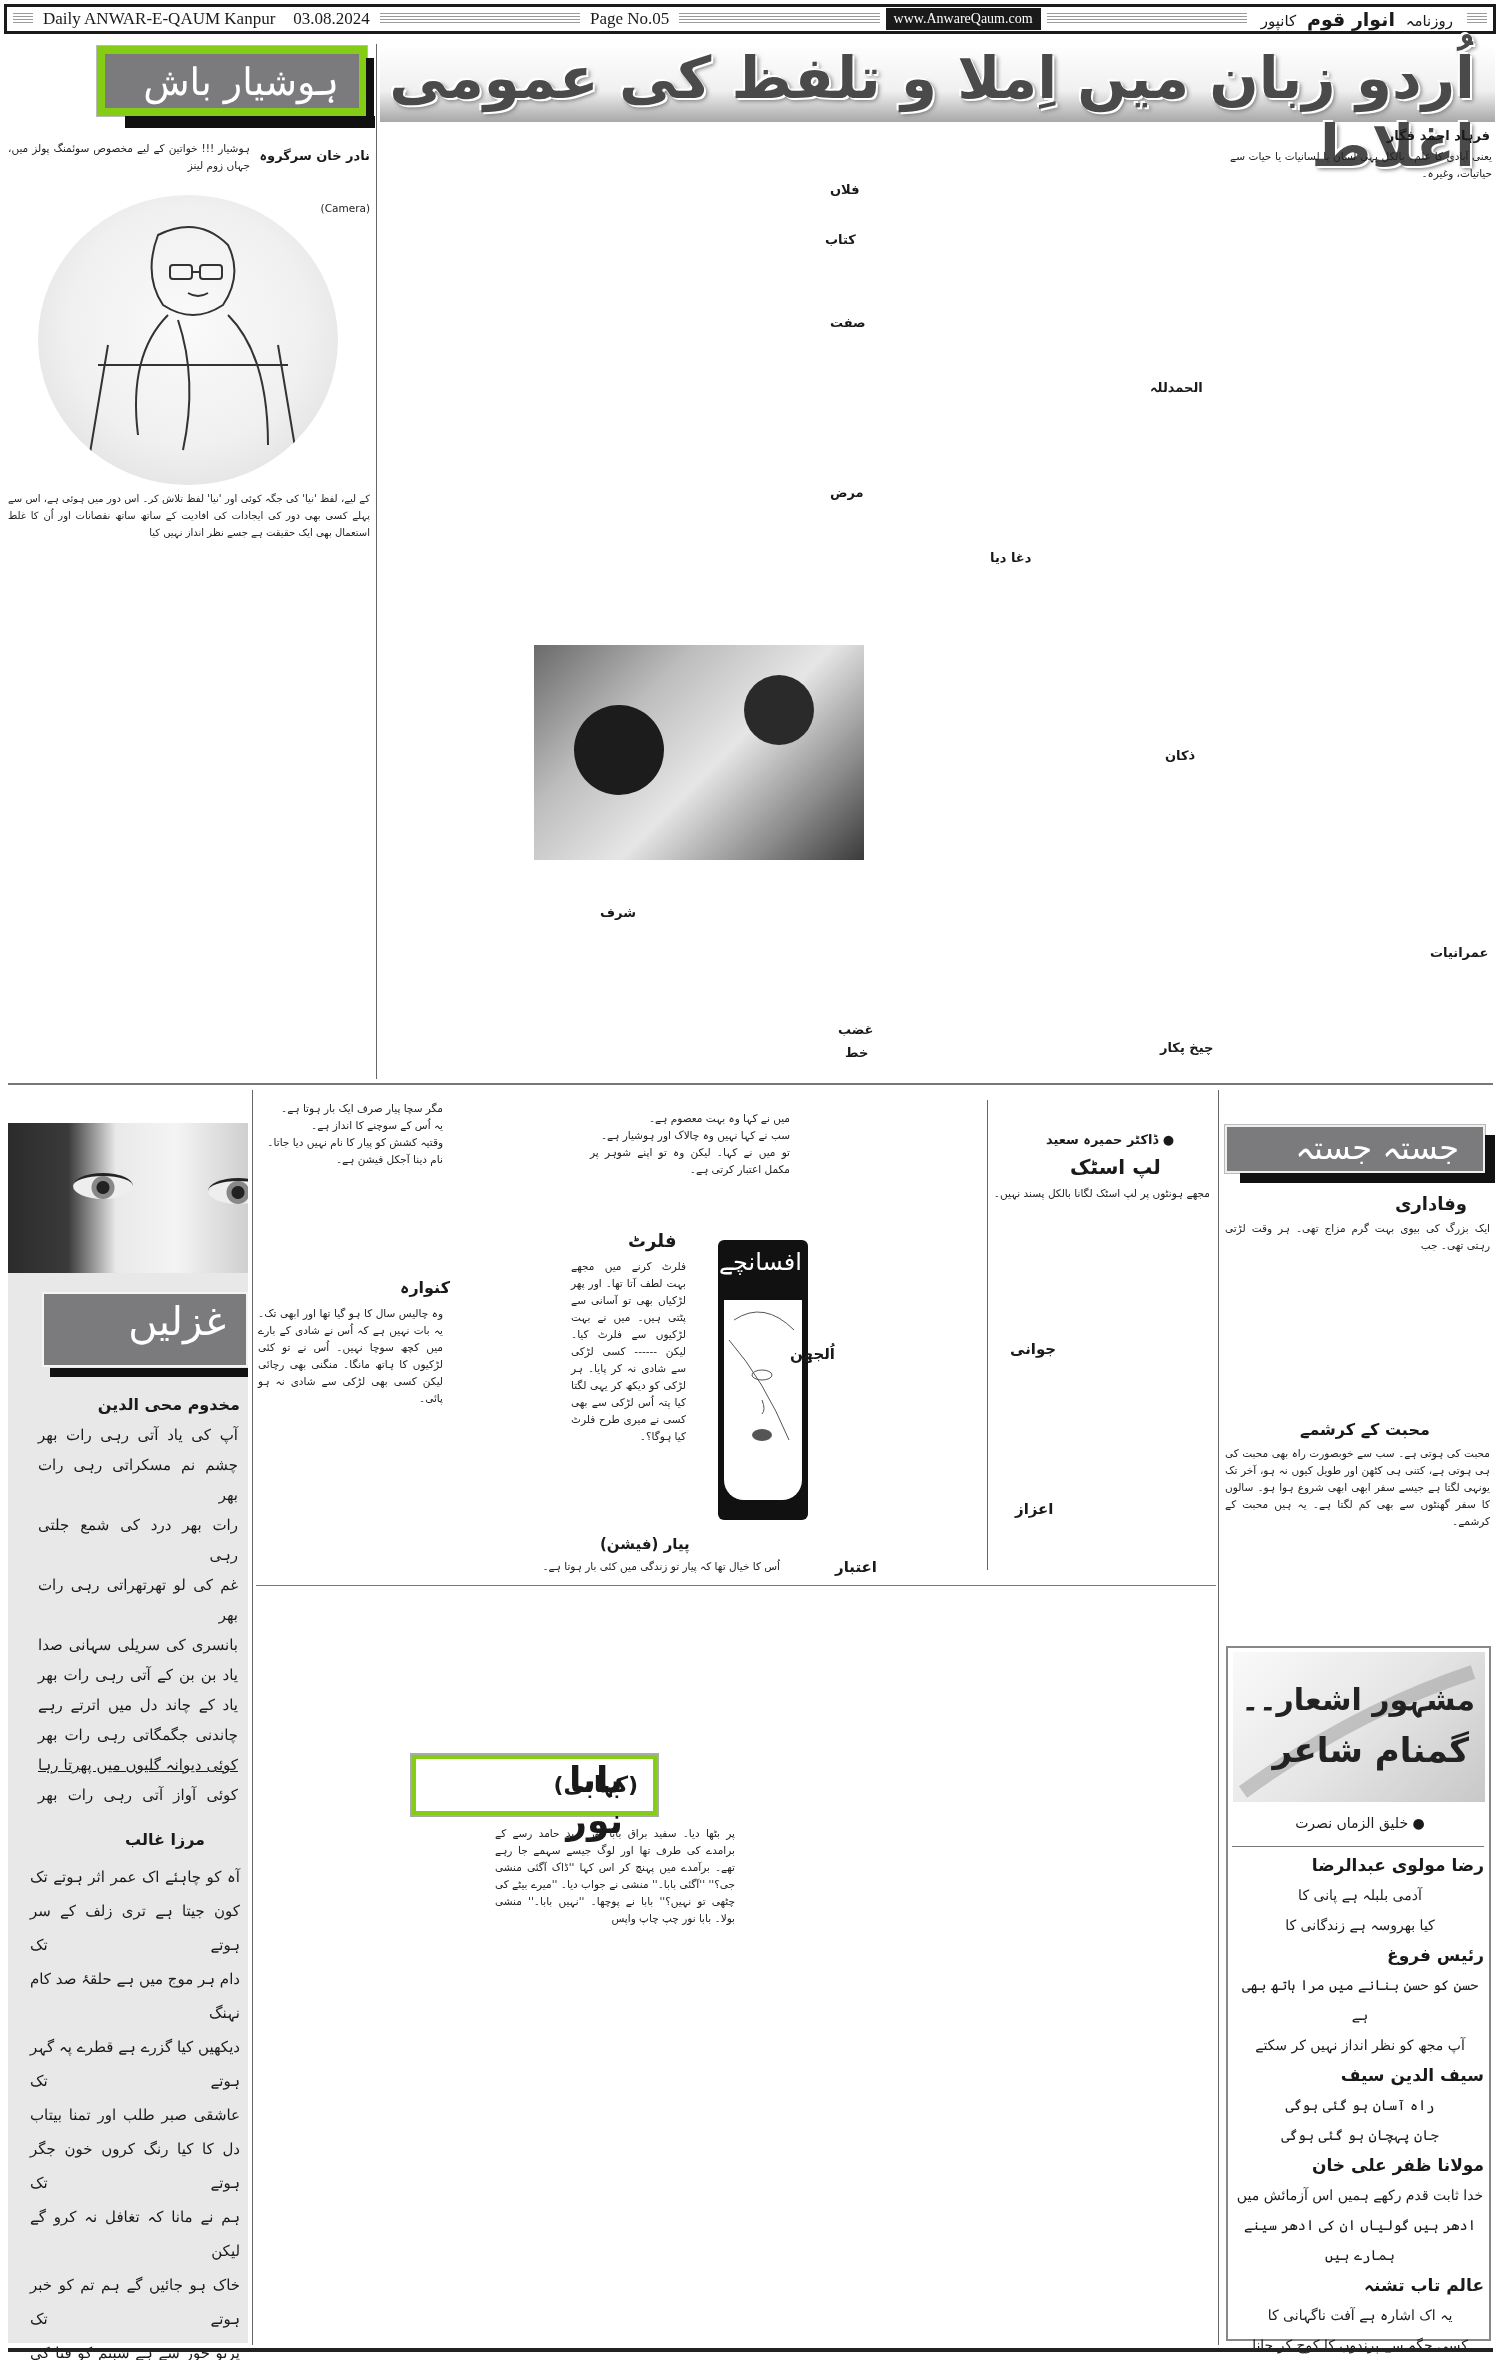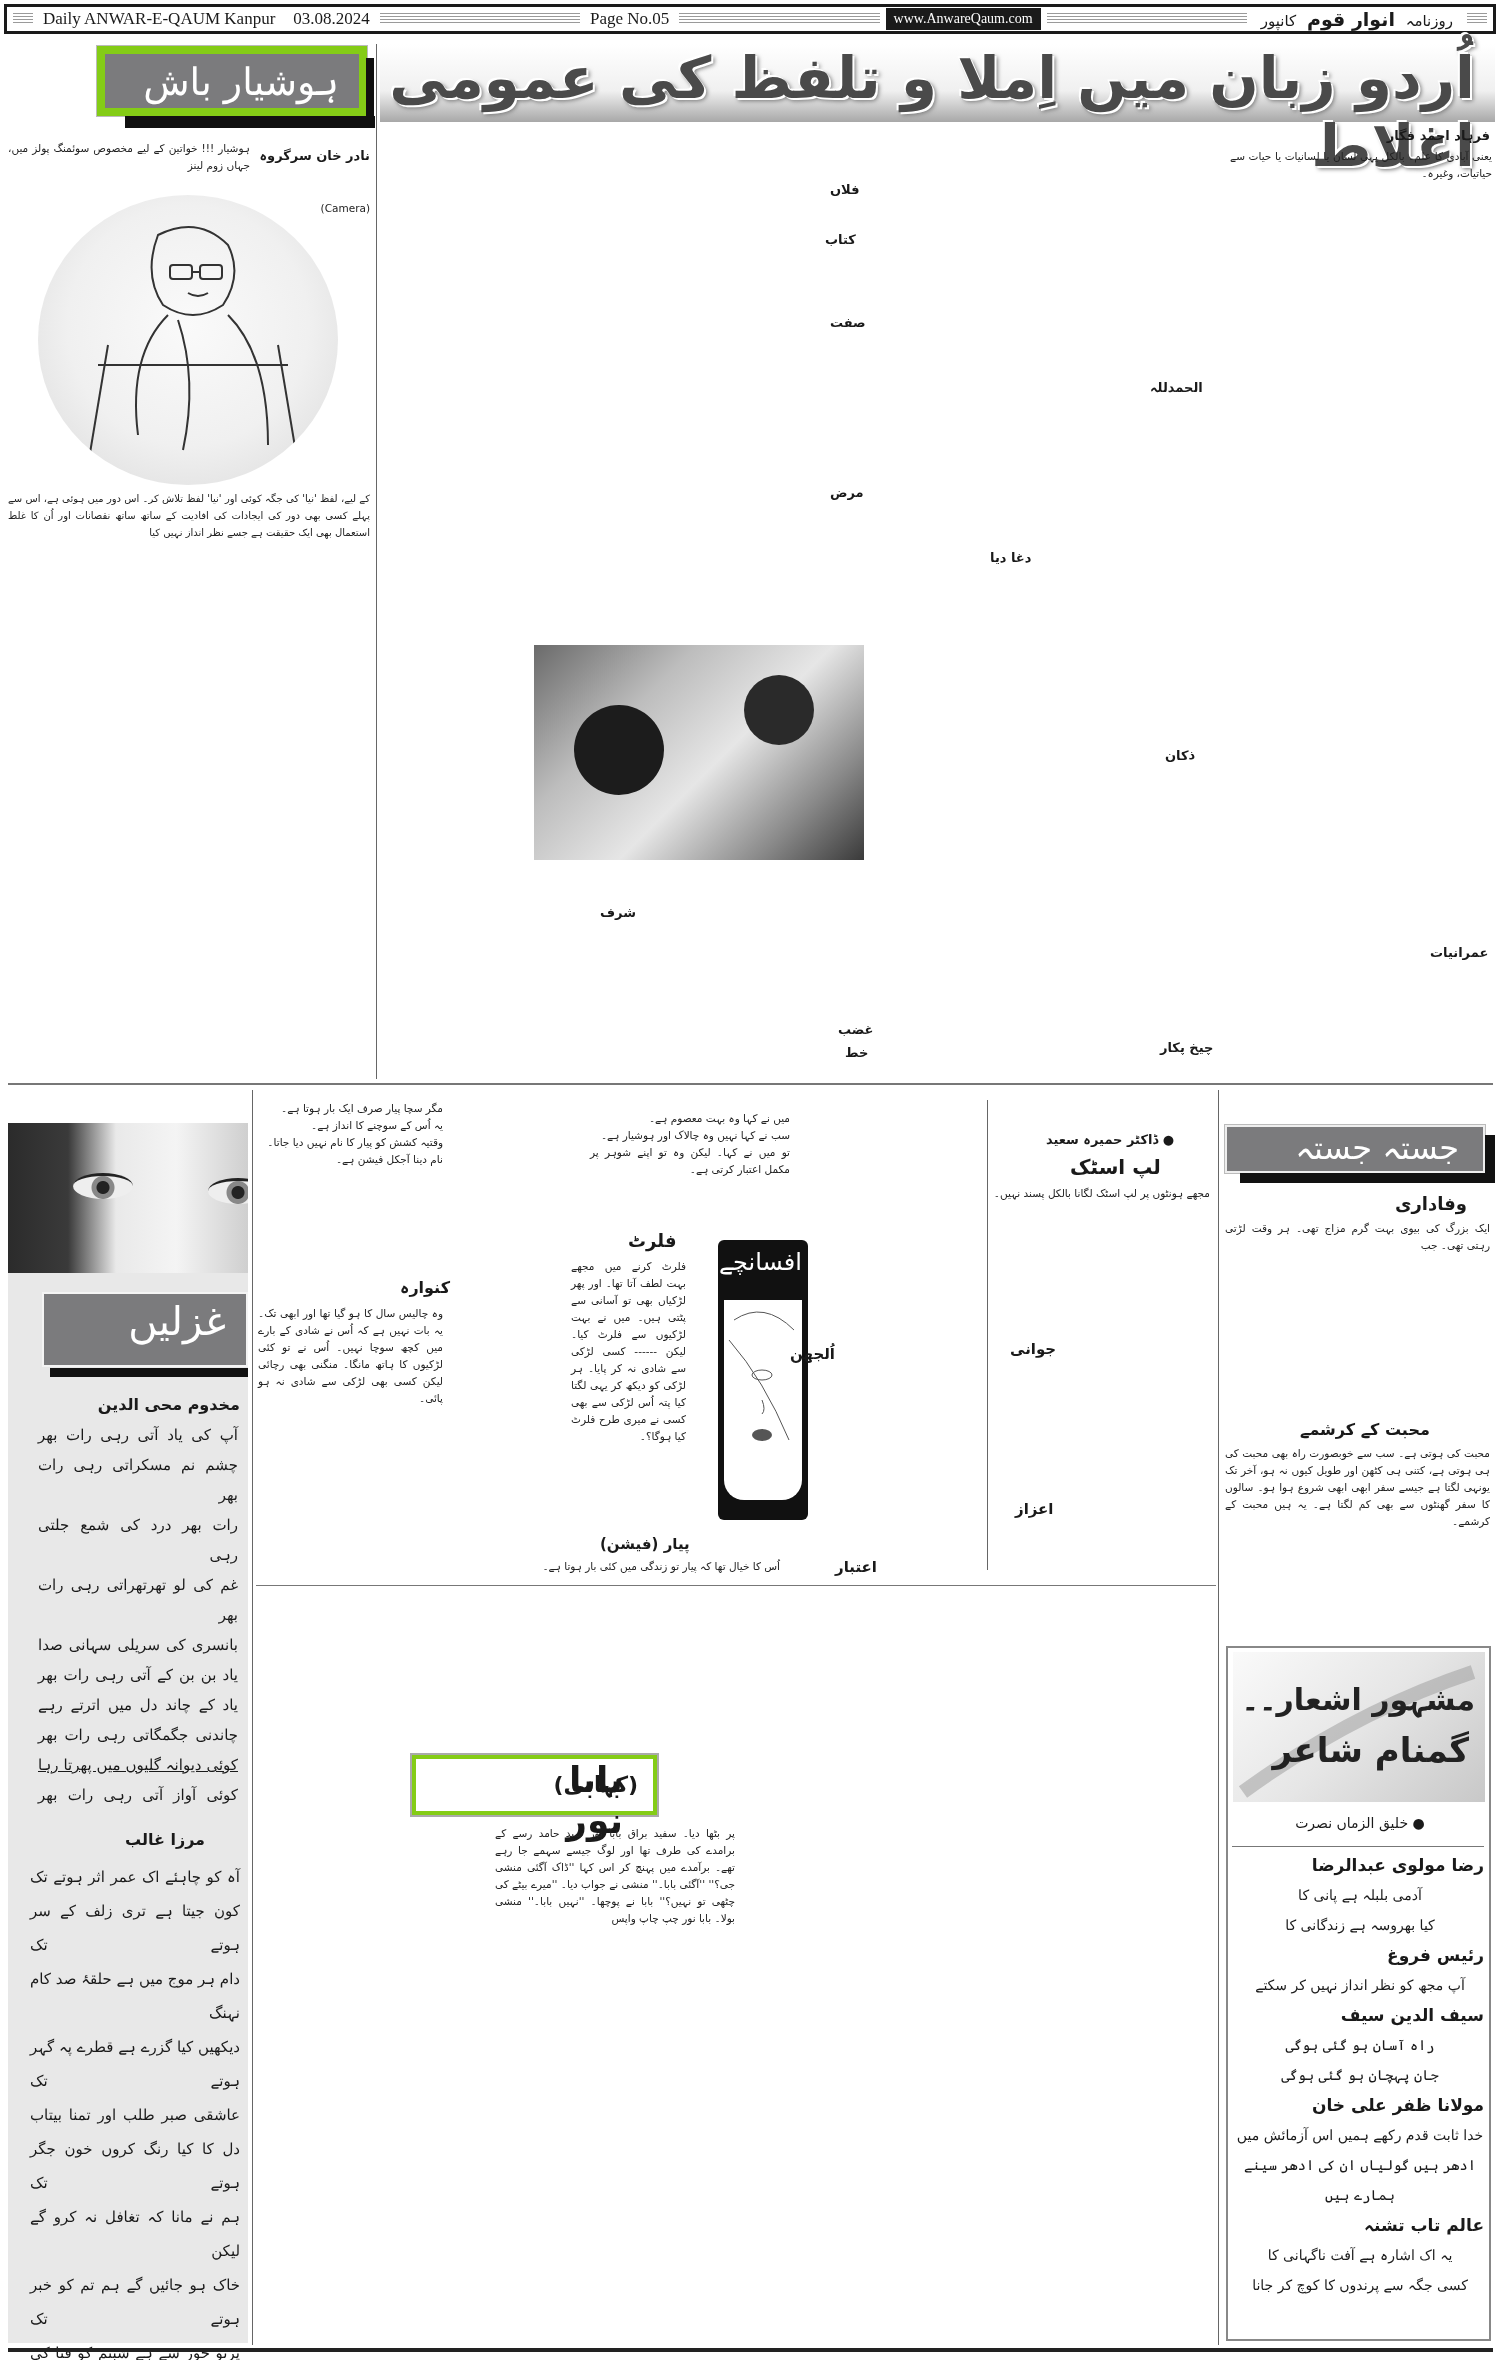--- a/index.html
+++ b/index.html
@@ -274,20 +274,21 @@
   <span class="t1">مشہور اشعار۔۔</span>
   <span class="t2">گمنام شاعر</span>
 </div>
 <div class="byline" style="left:1260px; top:1815px; width:200px; text-align:center; font-weight:normal; font-size:14px;">● <span>خلیق الزماں نصرت</span></div>
 <div class="hrule" style="left:1232px; top:1846px; width:252px; height:1px;"></div>
 <div id="ashaar" style="position:absolute; left:1236px; top:1850px; width:248px;">
     <div class="rtl" style="font-weight: bold; font-size: 17px; line-height: 30px;">رضا مولوی عبدالرضا</div>
     <div class="rtl" style="font-family: &quot;DejaVu Serif&quot;, serif; font-size: 14px; line-height: 30px; text-align: center;">آدمی بلبلہ ہے پانی کا</div>
     <div class="rtl" style="font-family: &quot;DejaVu Serif&quot;, serif; font-size: 14px; line-height: 30px; text-align: center;">کیا بھروسہ ہے زندگانی کا</div>
     <div class="rtl" style="font-weight: bold; font-size: 17px; line-height: 30px;">رئیس فروغ</div>
+    <div class="rtl" style="font-family: &quot;DejaVu Serif&quot;, serif; font-size: 14px; line-height: 30px; text-align: center;">حسن کو حسن بنانے میں مرا ہاتھ بھی ہے</div>
     <div class="rtl" style="font-family: &quot;DejaVu Serif&quot;, serif; font-size: 14px; line-height: 30px; text-align: center;">آپ مجھ کو نظر انداز نہیں کر سکتے</div>
     <div class="rtl" style="font-weight: bold; font-size: 17px; line-height: 30px;">سیف الدین سیف</div>
     <div class="rtl" style="font-family: &quot;DejaVu Serif&quot;, serif; font-size: 14px; line-height: 30px; text-align: center;">راہ آسان ہو گئی ہوگی</div>
     <div class="rtl" style="font-family: &quot;DejaVu Serif&quot;, serif; font-size: 14px; line-height: 30px; text-align: center;">جان پہچان ہو گئی ہوگی</div>
     <div class="rtl" style="font-weight: bold; font-size: 17px; line-height: 30px;">مولانا ظفر علی خان</div>
     <div class="rtl" style="font-family: &quot;DejaVu Serif&quot;, serif; font-size: 14px; line-height: 30px; text-align: center;">خدا ثابت قدم رکھے ہمیں اس آزمائش میں</div>
     <div class="rtl" style="font-family: &quot;DejaVu Serif&quot;, serif; font-size: 14px; line-height: 30px; text-align: center;">ادھر ہیں گولیاں ان کی ادھر سینے ہمارے ہیں</div>
     <div class="rtl" style="font-weight: bold; font-size: 17px; line-height: 30px;">عالم تاب تشنہ</div>
     <div class="rtl" style="font-family: &quot;DejaVu Serif&quot;, serif; font-size: 14px; line-height: 30px; text-align: center;">یہ اک اشارہ ہے آفت ناگہانی کا</div>
     <div class="rtl" style="font-family: &quot;DejaVu Serif&quot;, serif; font-size: 14px; line-height: 30px; text-align: center;">کسی جگہ سے پرندوں کا کوچ کر جانا</div>

